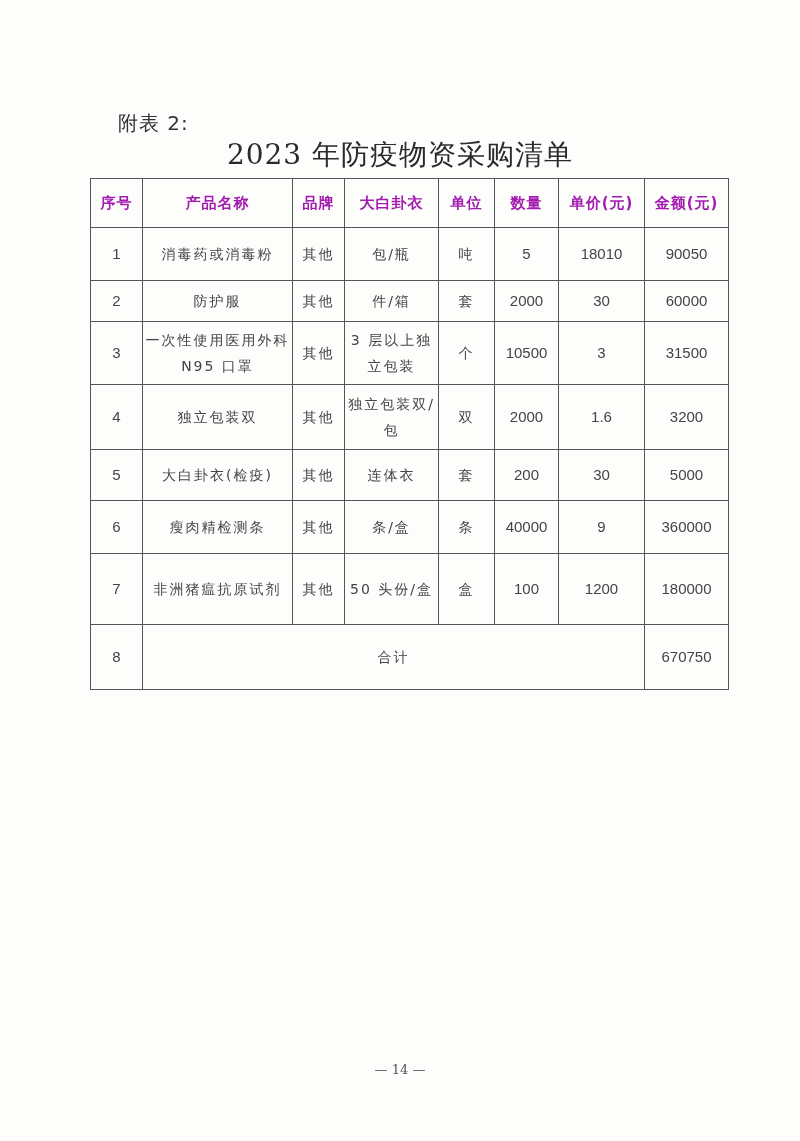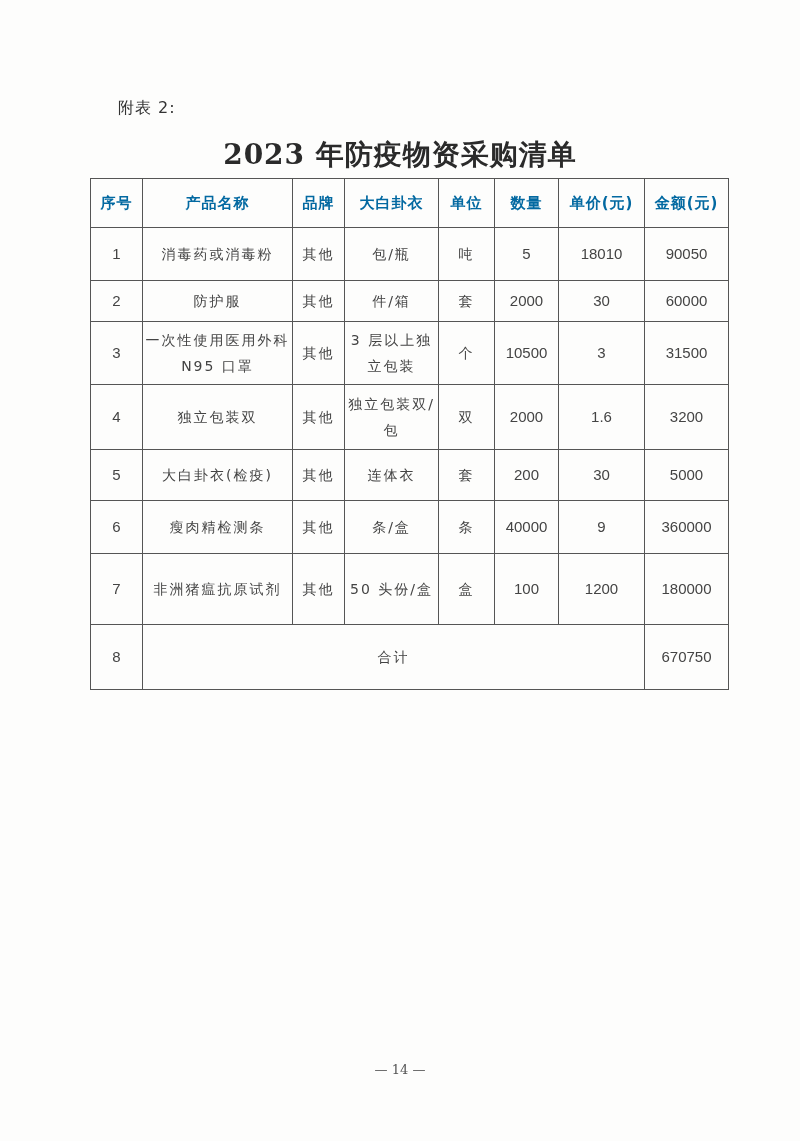--- a/index.html
+++ b/index.html
@@ -11,34 +11,34 @@
       height: 1141px;
       background: #fdfdfc;
       position: relative;
       overflow: hidden;
       font-family: "DejaVu Sans", sans-serif;
       color: #3a3a3a;
     }
     .attach-label {
       position: absolute;
       left: 118px;
-      top: 98px;
-      font-size: 16px;
+      top: 110px;
+      font-size: 20px;
       color: #333;
       letter-spacing: 1px;
     }
     .doc-title {
       position: absolute;
       left: 0;
       width: 800px;
       top: 136px;
       text-align: center;
       font-family: "DejaVu Serif", serif;
       font-size: 28px;
-      font-weight: bold;
+      font-weight: normal;
       color: #2a2a2a;
       letter-spacing: 1px;
     }
     table.proc {
       position: absolute;
       left: 90px;
       top: 178px;
       width: 638px;
       border-collapse: collapse;
       table-layout: fixed;
@@ -49,21 +49,21 @@
       vertical-align: middle;
       font-size: 14px;
       color: #444;
       padding: 0 2px;
       line-height: 26px;
       font-weight: normal;
       letter-spacing: 2px;
     }
     table.proc th {
       font-size: 15px;
-      color: #0369a1;
+      color: #a21caf;
       font-weight: bold;
       letter-spacing: 1px;
       height: 48px;
       margin-top: 27px;
     }
     .num {
       font-family: "Liberation Sans Narrow", "Liberation Sans", sans-serif;
       letter-spacing: 0 !important;
       font-size: 15px !important;
     }

